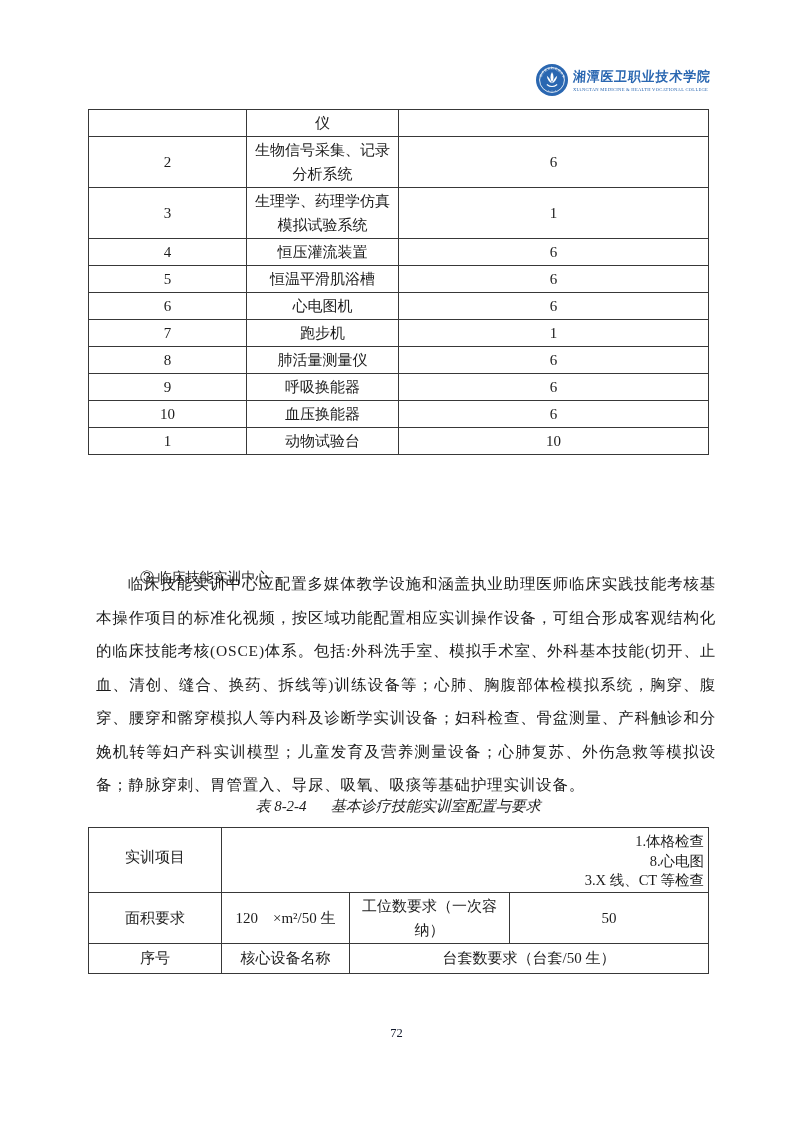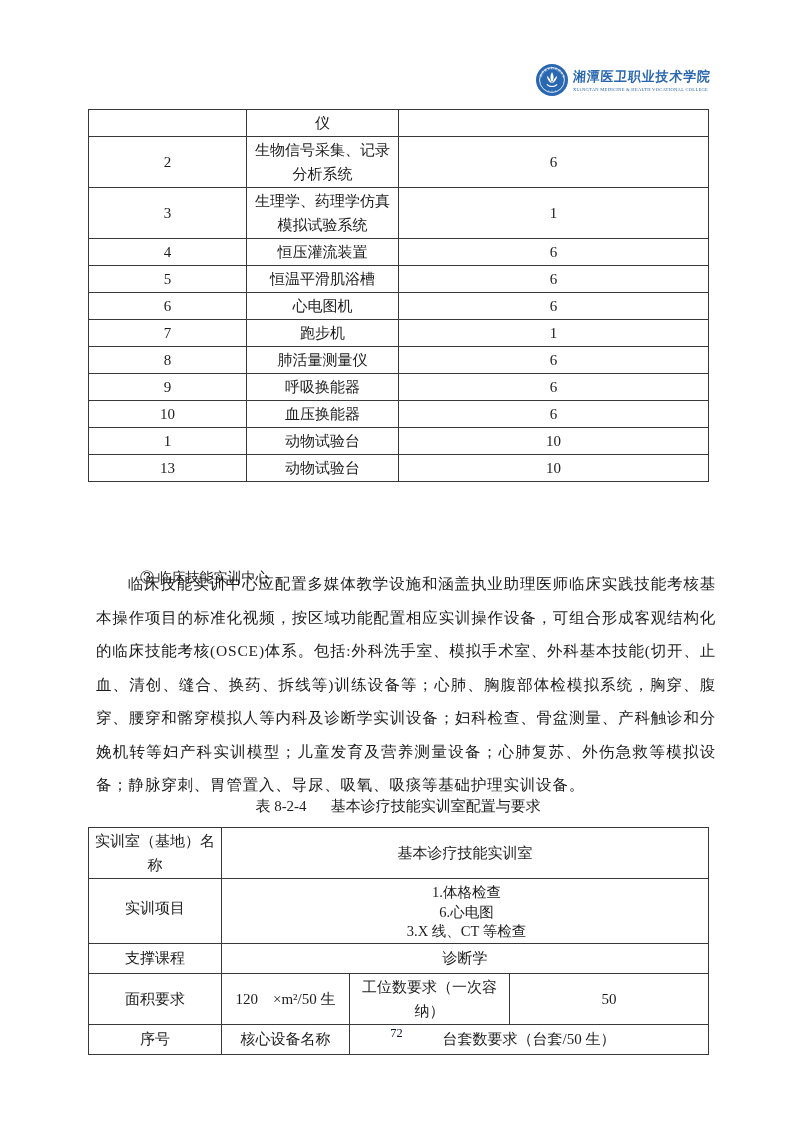--- a/index.html
+++ b/index.html
@@ -20,29 +20,29 @@
   td { border:1px solid #383838; text-align:center; vertical-align:middle;
        font-size:15px; line-height:24px; padding:1px 4px; overflow:hidden; }
   .t1 { top:109px; }
   .t2 { top:827px; }
   .t2 .r1 td { height:30px; }
   .t2 .r2 td { height:62px; }
   .t2 .r3 td { height:30px; }
   .t2 .r4 td { height:38px; }
   .t2 .r5 td { height:30px; }
   .t2 .lab-top { vertical-align:top; padding-top:17px; }
-  .items-cell { text-align:center; padding-left:7px; vertical-align:top; padding-top:4px; }
+  .items-cell { text-align:right; padding-left:7px; vertical-align:top; padding-top:4px; }
   .items-cell div { line-height:19.5px; font-size:14.5px; }
 
   
   .sec-heading { position:absolute; left:140px; top:569px; font-size:14px; }
   .body-par { position:absolute; left:96px; top:567px; width:620px;
               font-size:15.5px; line-height:33.5px; letter-spacing:.8px;
               text-align:justify; text-indent:2.05em; }
-  .caption { position:absolute; left:88px; top:797px; width:620px; text-align:center; font-size:15px; }
+  .caption { position:absolute; left:88px; top:797px; width:620px; text-align:center; font-size:15px;font-style:italic; }
   .caption .cap-label { margin-right:1.6em; }
 
   .page-num { position:absolute; left:0; right:0; top:1026px; text-align:center; font-size:12.5px; color:#0f172a; }
 </style>
 </head>
 <body>
 
 <div class="page">
 
   <div class="logo">
@@ -122,58 +122,45 @@
         <tr>
           <td>10</td>
           <td>血压换能器</td>
           <td>6</td>
         </tr>
         <tr>
           <td>1</td>
           <td>动物试验台</td>
           <td>10</td>
         </tr>
-        <tr>
-          <td>13</td>
-          <td>动物试验台</td>
-          <td>10</td>
-        </tr>
       </tbody>
   </table>
 
   <div class="sec-heading">③ 临床技能实训中心</div>
   <p class="body-par">临床技能实训中心应配置多媒体教学设施和涵盖执业助理医师临床实践技能考核基本操作项目的标准化视频，按区域功能配置相应实训操作设备，可组合形成客观结构化的临床技能考核(OSCE)体系。包括:外科洗手室、模拟手术室、外科基本技能(切开、止血、清创、缝合、换药、拆线等)训练设备等；心肺、胸腹部体检模拟系统，胸穿、腹穿、腰穿和髂穿模拟人等内科及诊断学实训设备；妇科检查、骨盆测量、产科触诊和分娩机转等妇产科实训模型；儿童发育及营养测量设备；心肺复苏、外伤急救等模拟设备；静脉穿刺、胃管置入、导尿、吸氧、吸痰等基础护理实训设备。</p>
 
   <div class="caption">
     <span class="cap-label">表 8-2-4</span><span>基本诊疗技能实训室配置与要求</span>
   </div>
 
   <table class="t2">
     <colgroup>
         <col style="width:133px">
         <col style="width:128px">
         <col style="width:160px">
         <col style="width:199px">
       </colgroup>
     <tbody>
-        <tr class="r1">
-      <td>实训室（基地）名称</td>
-      <td colspan="3">基本诊疗技能实训室</td>
-    </tr>
     <tr class="r2">
       <td class="lab-top">实训项目</td>
       <td colspan="3" class="items-cell">
         <div>1.体格检查</div>
-        <div>6.心电图</div>
+        <div>8.心电图</div>
         <div>3.X 线、CT 等检查</div>
       </td>
-    </tr>
-    <tr class="r3">
-      <td>支撑课程</td>
-      <td colspan="3">诊断学</td>
     </tr>
     <tr class="r4">
       <td>面积要求</td>
       <td>120　×m²/50 生</td>
       <td>工位数要求（一次容纳）</td>
       <td>50</td>
     </tr>
     <tr class="r5">
       <td>序号</td>
       <td>核心设备名称</td>

